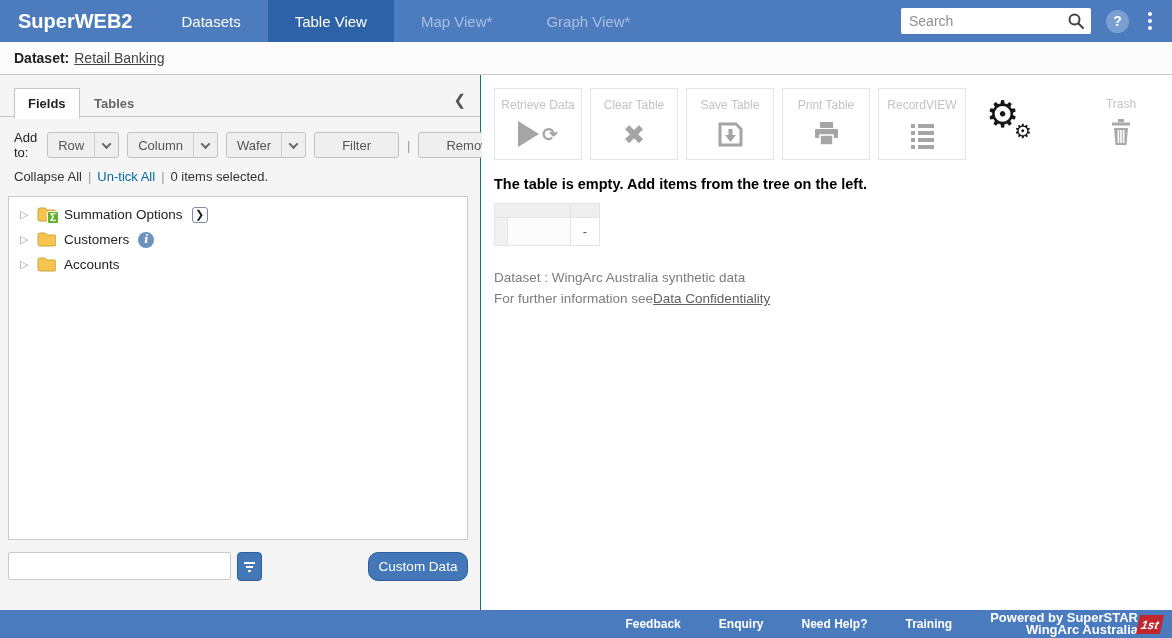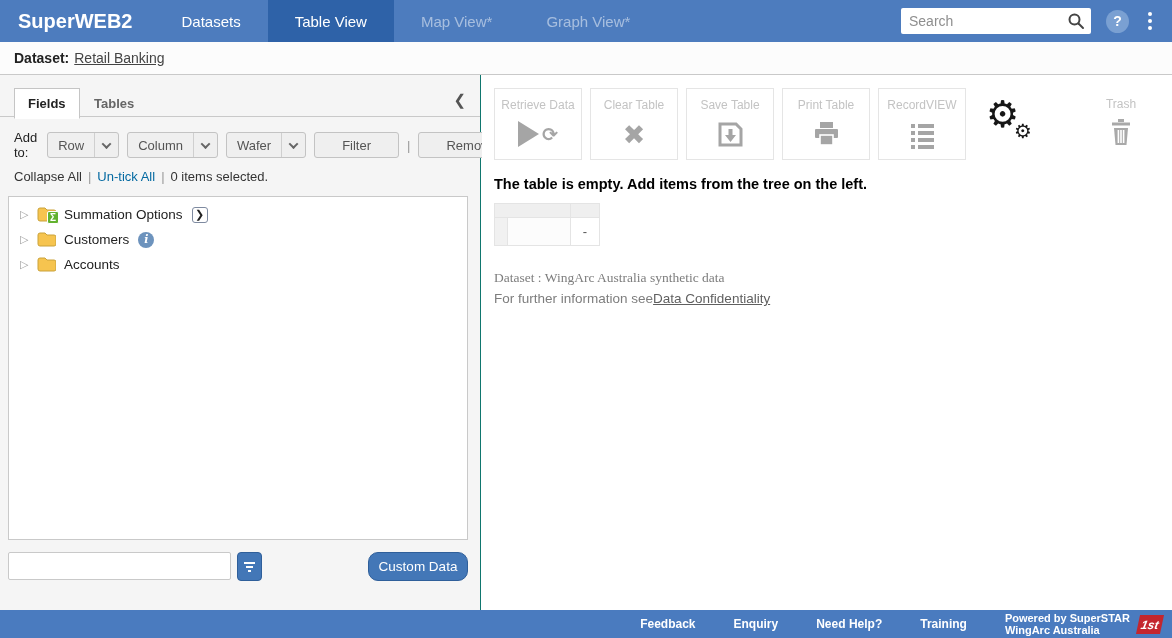--- a/index.html
+++ b/index.html
@@ -85,29 +85,29 @@
   .mini-table { position:absolute; top:128px; left:12px; border-collapse:collapse; }
   .mini-table td { border:1px solid #e4e4e4; padding:0; }
   .mini-table .h { background:#efefef; height:14px; }
   .mini-table .c1 { width:76px; }
   .mini-table .c2 { width:29px; }
   .mini-table .body td { height:28px; }
   .mini-table .stub { width:13px; background:#f1f1f1; }
   .mini-table .blank { width:63px; background:#fcfcfc; }
   .mini-table .dash { width:29px; text-align:center; color:#555; font-size:13px; background:#fff; }
 
-  .ds-info { position:absolute; top:195px; left:12px; font-size:13.5px; color:#7d7d7d;font-family:Liberation Serif, serif; }
+  .ds-info { position:absolute; top:195px; left:12px; font-size:13.5px; color:#7d7d7d; }
   .further { position:absolute; top:216px; left:12px; font-size:13.5px; color:#7d7d7d; }
   .confid-link { color:#5f5f5f; text-decoration:underline; cursor:pointer; }
 
   
   .footer { position:absolute; bottom:0; left:0; width:100%; height:28px; background:#4a7bbf; display:flex; align-items:center; padding:0 6px; }
   .footer-spacer { flex:1; }
   .footer-link { color:#fff; font-size:12px; font-weight:bold; margin-right:38px; cursor:pointer; white-space:nowrap; }
-  .powered { text-align:left; color:#fff; font-size:11px; font-weight:bold; line-height:12px; margin-right:8px; white-space:nowrap; }
+  .powered { text-align:right; color:#fff; font-size:13px; font-weight:bold; line-height:12px; white-space:nowrap; }
   .badge-1st { width:24px; height:19px; background:#c4262e; transform:skewX(-12deg); color:#fff; font-style:italic; font-weight:bold; font-size:12px; display:flex; align-items:center; justify-content:center; margin-right:4px; }
 </style>
 </head>
 <body>
 
 <div class="app">
 
   <div class="header">
     <div class="logo">SuperWEB2</div>
     <div class="nav">

